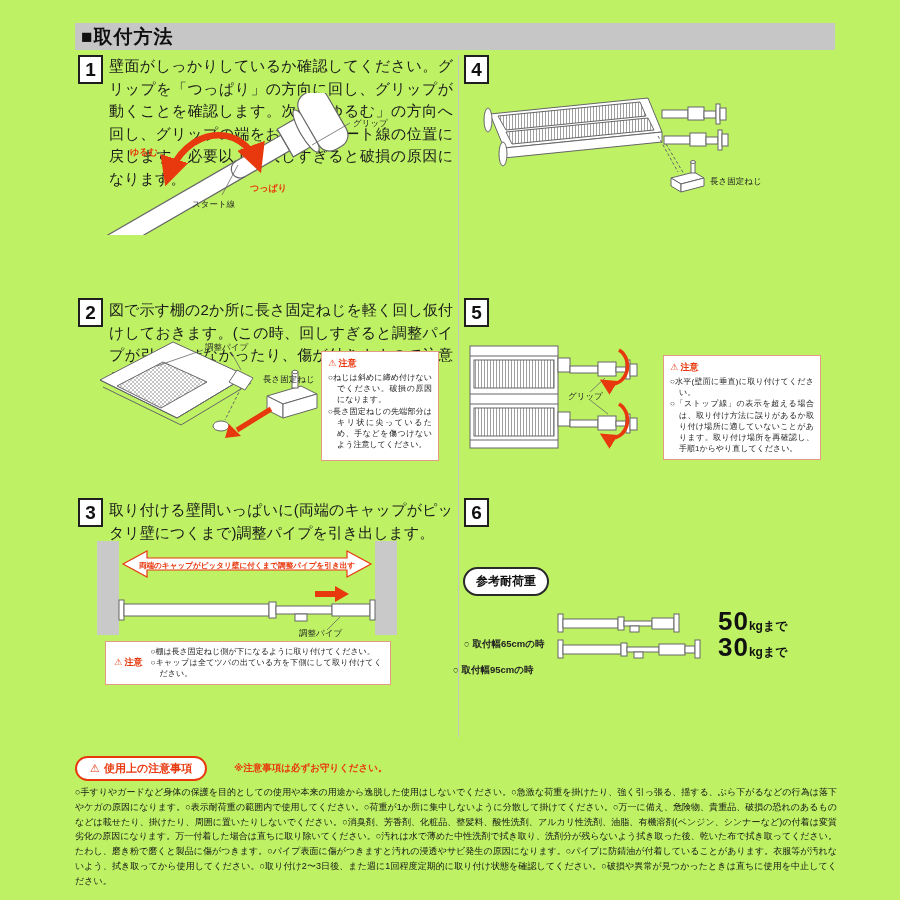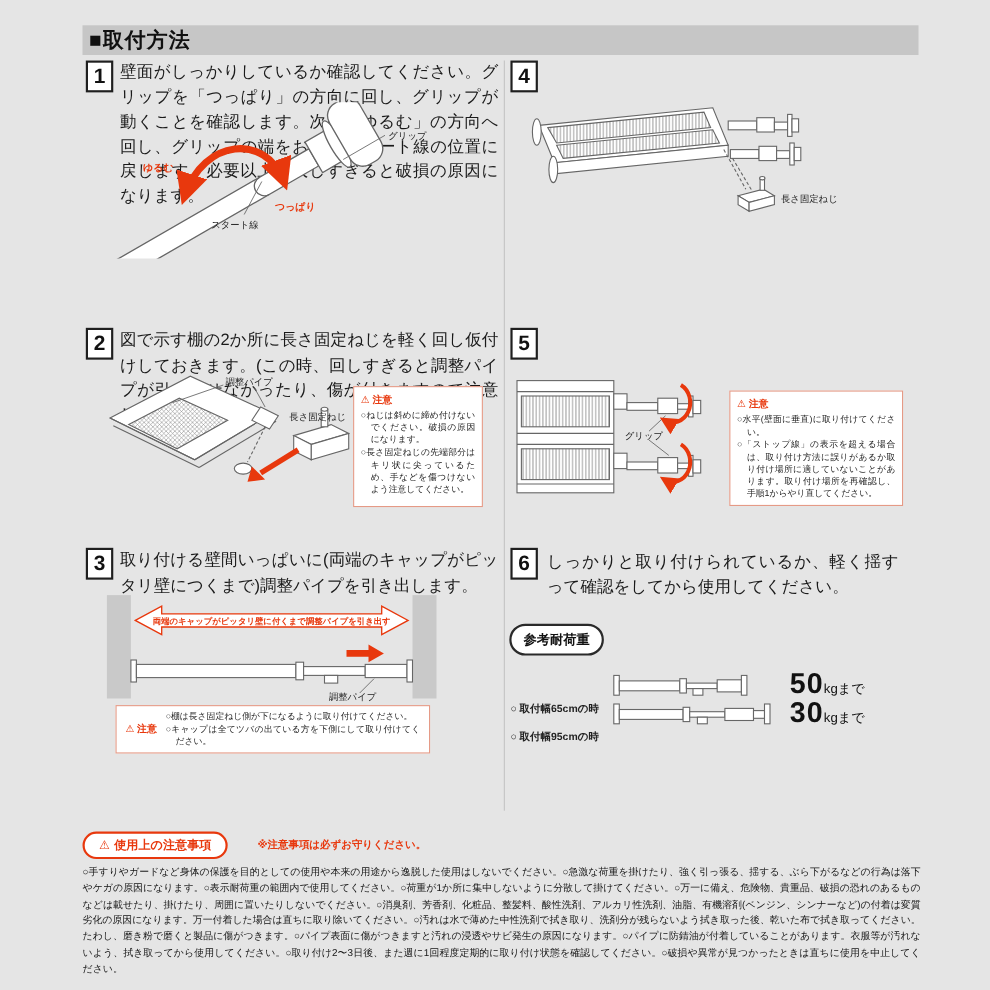--- a/index.html
+++ b/index.html
@@ -1,16 +1,16 @@
 <!DOCTYPE html>
 <html><head>
 <meta charset="utf-8">
 <style>
   html,body{margin:0;padding:0;background:#fff;}
-  .page{position:relative;width:900px;height:900px;background:#e5e5e5;overflow:hidden;
+  .page{position:relative;width:900px;height:900px;background:#bef264;overflow:hidden;
         font-family:"Liberation Sans","DejaVu Sans",sans-serif;color:#1d1d1d;}
   .abs{position:absolute;box-sizing:border-box;}
   .header-bar{left:75px;top:23px;width:760px;height:27px;background:#c6c6c6;
               display:flex;align-items:center;padding-left:6px;}
   .header-title{font-size:19px;font-weight:bold;color:#101010;letter-spacing:1px;}
   .numbox{width:25px;height:29px;border:2px solid #1f1f1f;background:#fff;
           display:flex;align-items:center;justify-content:center;
           font-size:19px;font-weight:bold;color:#111;}
   .step-text{font-size:15px;line-height:1.5;color:#1a1a1a;text-align:justify;}
   .caution{border:1px solid #e59a86;background:#fff;padding:5px 6px;}
@@ -20,21 +20,21 @@
   .caution-row .c-title{margin-bottom:0;}
   .divider-v{left:458px;top:55px;width:1px;height:682px;background:#c4c4c4;}
   .svg-label{font-size:8.5px;fill:#222;}
   .svg-red{font-size:9px;fill:#e8380d;font-weight:bold;}
   .oval-label{border:2px solid #2a2a2a;border-radius:15px;padding:4px 11px;
               font-weight:bold;font-size:12px;color:#111;white-space:nowrap;background:#fff;}
   .load-desc{font-size:9.5px;line-height:1.45;color:#1a1a1a;}
   .load-cond{font-size:9.5px;font-weight:bold;color:#222;white-space:nowrap;margin-top:20px;}
   .load-val-wrap{display:flex;align-items:baseline;}
   .load-val{font-size:26px;font-weight:bold;color:#111;letter-spacing:1px;}
-  .load-unit{font-size:12px;font-weight:normal;color:#111;text-align:center;}
+  .load-unit{font-size:12px;font-weight:bold;color:#111;text-align:center;}
   .notes-pill{border:2px solid #e8380d;border-radius:14px;color:#e8380d;font-weight:bold;
               font-size:11px;padding:3px 13px;display:inline-flex;align-items:center;gap:4px;
               background:#fff;white-space:nowrap;}
   .notes-sub{color:#e8380d;font-weight:bold;font-size:9.5px;white-space:nowrap;}
   .notes-body{font-size:9px;line-height:1.64;text-align:justify;color:#151515;}
   .warn-ico{font-weight:bold;}
 </style>
 </head>
 <body>
 
@@ -220,42 +220,41 @@
 
   <div class="abs caution" style="left:663px;top:355px;width:158px;min-height:98px;">
     <div class="c-title"><span class="warn-ico">⚠</span> <span>注意</span></div>
     <div class="c-item">○水平(壁面に垂直)に取り付けてください。</div>
     <div class="c-item">○「ストップ線」の表示を超える場合は、取り付け方法に誤りがあるか取り付け場所に適していないことがあります。取り付け場所を再確認し、手順1からやり直してください。</div>
   </div>
 
   <div class="abs numbox" style="left:464px;top:498px;">
     <span>6</span>
   </div>
-  <div class="abs step-text" style="left:497px;top:500px;width:320px;">しっかりと取り付けられているか、軽く揺すって確認をしてから使用してください。</div>
 
   <div class="abs oval-label" style="left:463px;top:567px;">参考耐荷重</div>
 
   <div class="abs load-cond" style="left:464px;top:618px;">○ 取付幅65cmの時</div>
   <svg class="abs" style="left:556px;top:613px;" width="130" height="21" viewBox="0 0 130 21">
     <g stroke="#666" stroke-width="1" fill="#fff">
       <rect x="2" y="1" width="5" height="18"></rect>
         <rect x="7" y="6" width="55" height="9"></rect>
       <rect x="62" y="4" width="6" height="13"></rect>
         <rect x="68" y="8" width="28" height="5"></rect>
       <rect x="74" y="13" width="9" height="6"></rect>
         <rect x="96" y="5" width="22" height="11"></rect>
       <rect x="118" y="1" width="5" height="18"></rect>
     </g>
   </svg>
   <div class="abs load-val-wrap" style="left:718px;top:606px;">
     <span class="load-val">50</span>
     <span class="load-unit">kgまで</span>
   </div>
 
-  <div class="abs load-cond" style="left:464px;top:644px;">○ 取付幅95cmの時</div>
+  <div class="abs load-cond" style="left:453px;top:644px;">○ 取付幅95cmの時</div>
   <svg class="abs" style="left:556px;top:639px;" width="150" height="21" viewBox="0 0 150 21">
     <g stroke="#666" stroke-width="1" fill="#fff">
       <rect x="2" y="1" width="5" height="18"></rect>
         <rect x="7" y="6" width="58" height="9"></rect>
       <rect x="65" y="4" width="6" height="13"></rect>
         <rect x="71" y="8" width="32" height="5"></rect>
       <rect x="78" y="13" width="9" height="6"></rect>
         <rect x="103" y="5" width="26" height="11"></rect>
       <rect x="129" y="7" width="10" height="7"></rect>
         <rect x="139" y="1" width="5" height="18"></rect>

